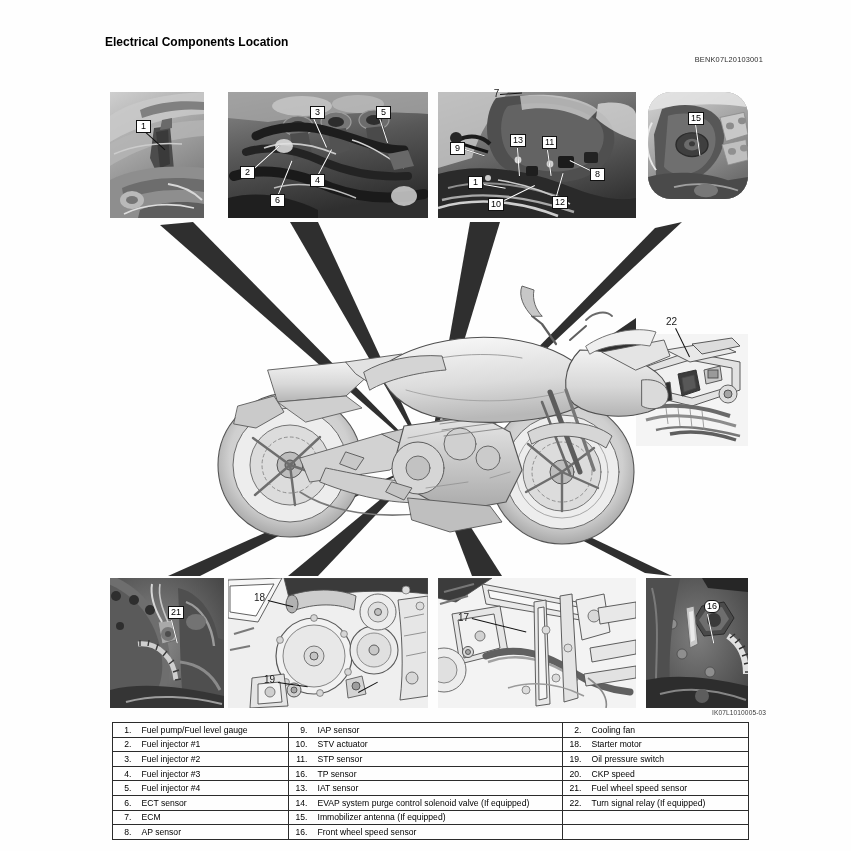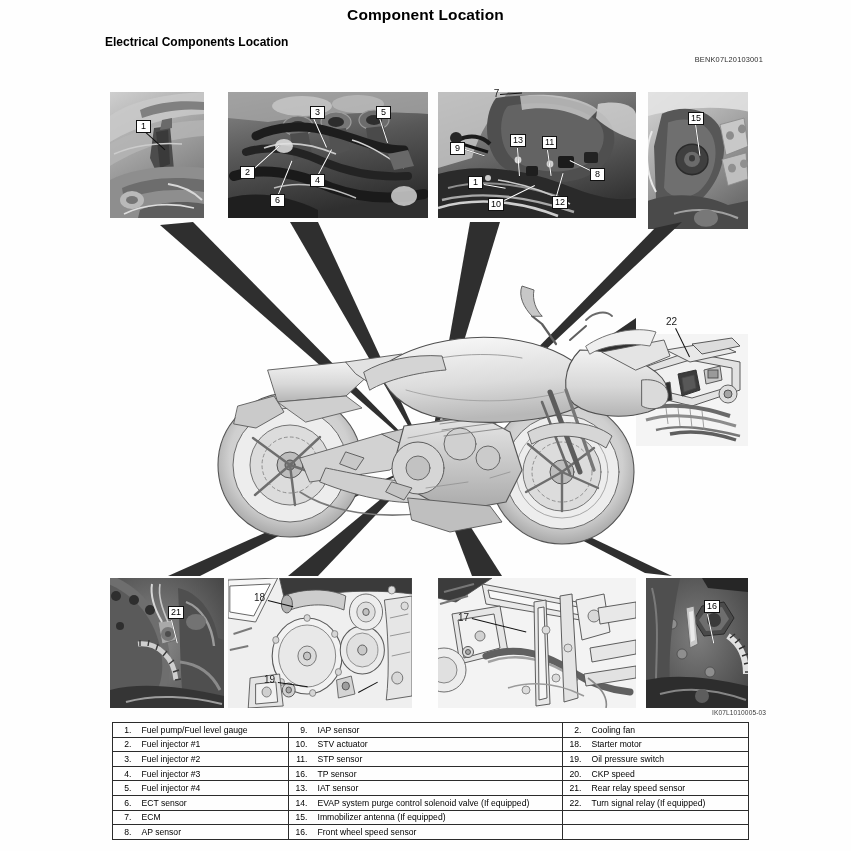--- a/index.html
+++ b/index.html
@@ -157,21 +157,20 @@
   .col-c { width: 22px; }
   .col-d { width: 252px; }
   .col-e { width: 22px; }
   .col-f { width: 164px; }
 </style>
 </head>
 <body>
 
 <div id="page">
 
-  <div class="page-title">Component Location</div>
   <div class="section-title">Electrical Components Location</div>
   <div class="doc-code">BENK07L20103001</div>
   <div class="fig-code">IK07L1010005-03</div>
 
   <svg class="wedges" viewBox="0 0 851 560" xmlns="http://www.w3.org/2000/svg">
     <g fill="#2f2f2f">
 
       <polygon points="428,400 160,165 193,162"></polygon>
 
       <polygon points="428,400 290,162 318,162"></polygon>
@@ -461,21 +460,21 @@
     <div class="callout" style="left:50px; top:106px;">10</div>
     <div class="leader" style="left:66px; top:108px; width:34px; transform:rotate(-26deg);"></div>
 
     <div class="callout" style="left:114px; top:104px;">12</div>
     <div class="leader" style="left:118px; top:104px; width:24px; transform:rotate(-74deg);"></div>
   </div>
 
   <div class="callout plain" style="left:492px; top:88px; z-index:8;">7</div>
   <div class="leader dark" style="left:500px; top:94px; width:22px; transform:rotate(-4deg); z-index:8;"></div>
 
-  <div class="panel" style="left:648px; top:92px; width:100px; height:137px;">
+  <div class="panel" style="left:648px; top:92px; width:100px; height:107px;border-radius:23px;">
     <svg class="photo" viewBox="0 0 100 126" preserveAspectRatio="none" xmlns="http://www.w3.org/2000/svg">
       <defs>
         <linearGradient id="p4bg" x1="0" y1="0" x2="0.5" y2="1">
           <stop offset="0%" stop-color="#d6d6d6"></stop>
           <stop offset="50%" stop-color="#a6a6a6"></stop>
           <stop offset="100%" stop-color="#6f6f6f"></stop>
         </linearGradient>
       </defs>
       <rect width="100" height="126" fill="url(#p4bg)"></rect>
 
@@ -590,21 +589,21 @@
       <path d="M70 84 C88 86 102 96 110 112" stroke="#8a8a8a" stroke-width="3" fill="none"></path>
       <ellipse cx="86" cy="44" rx="10" ry="8" fill="#737373"></ellipse>
 
       <path d="M0 112 C30 104 70 108 114 118 L114 130 L0 130 Z" fill="#353535"></path>
       <path d="M16 124 C44 116 80 118 112 126" stroke="#9e9e9e" stroke-width="2" fill="none"></path>
     </svg>
     <div class="callout" style="left:58px; top:28px;text-align:center;">21</div>
     <div class="leader" style="left:62px; top:42px; width:24px; transform:rotate(76deg);"></div>
   </div>
 
-  <div class="panel" style="left:228px; top:578px; width:184px; height:130px;">
+  <div class="panel" style="left:228px; top:578px; width:200px; height:130px;">
     <svg class="photo" viewBox="0 0 200 130" preserveAspectRatio="none" xmlns="http://www.w3.org/2000/svg">
       <rect width="200" height="130" fill="#efefef"></rect>
       <g stroke="#4f4f4f" stroke-width="0.9" fill="none">
 
         <path d="M0 2 L54 0 L30 44 L0 40 Z" fill="#f6f6f6"></path>
         <path d="M2 8 L46 6 L28 38 L2 34 Z" fill="#ffffff"></path>
 
         <path d="M56 0 L200 0 L200 16 C150 10 100 14 62 24 Z" fill="#3a3a3a"></path>
 
         <path d="M60 18 C82 10 110 10 128 18 L126 32 C106 24 82 26 62 34 Z" fill="#cdcdcd"></path>
@@ -755,21 +754,21 @@
         <circle cx="22" cy="18" r="4"></circle>
       </g>
 
       <path d="M0 0 L34 0 C28 30 22 70 24 108 L0 112 Z" fill="#4f4f4f"></path>
       <path d="M6 10 C14 40 10 78 10 104" stroke="#7a7a7a" stroke-width="2" fill="none"></path>
 
       <path d="M0 102 C26 96 60 98 102 108 L102 130 L0 130 Z" fill="#2d2d2d"></path>
       <path d="M14 116 C42 108 72 112 100 122" stroke="#868686" stroke-width="2" fill="none"></path>
       <circle cx="56" cy="118" r="7" fill="#5d5d5d"></circle>
     </svg>
-    <div class="callout" style="left:58px; top:22px;">16</div>
+    <div class="callout" style="left:58px; top:22px;border-radius:6px;">16</div>
     <div class="leader" style="left:62px; top:36px; width:30px; transform:rotate(78deg);"></div>
   </div>
 
   <table class="legend">
     <colgroup>
       <col class="col-a">
         <col class="col-b">
       <col class="col-c">
         <col class="col-d">
       <col class="col-e">
@@ -807,21 +806,21 @@
         <td class="txt">TP sensor</td>
         <td class="num">20.</td>
         <td class="txt">CKP speed</td>
       </tr>
       <tr>
         <td class="num">5.</td>
         <td class="txt">Fuel injector #4</td>
         <td class="num">13.</td>
         <td class="txt">IAT sensor</td>
         <td class="num">21.</td>
-        <td class="txt">Rear relay speed sensor</td>
+        <td class="txt">Fuel wheel speed sensor</td>
       </tr>
       <tr>
         <td class="num">6.</td>
         <td class="txt">ECT sensor</td>
         <td class="num">14.</td>
         <td class="txt">EVAP system purge control solenoid valve (If equipped)</td>
         <td class="num">22.</td>
         <td class="txt">Turn signal relay (If equipped)</td>
       </tr>
       <tr>

